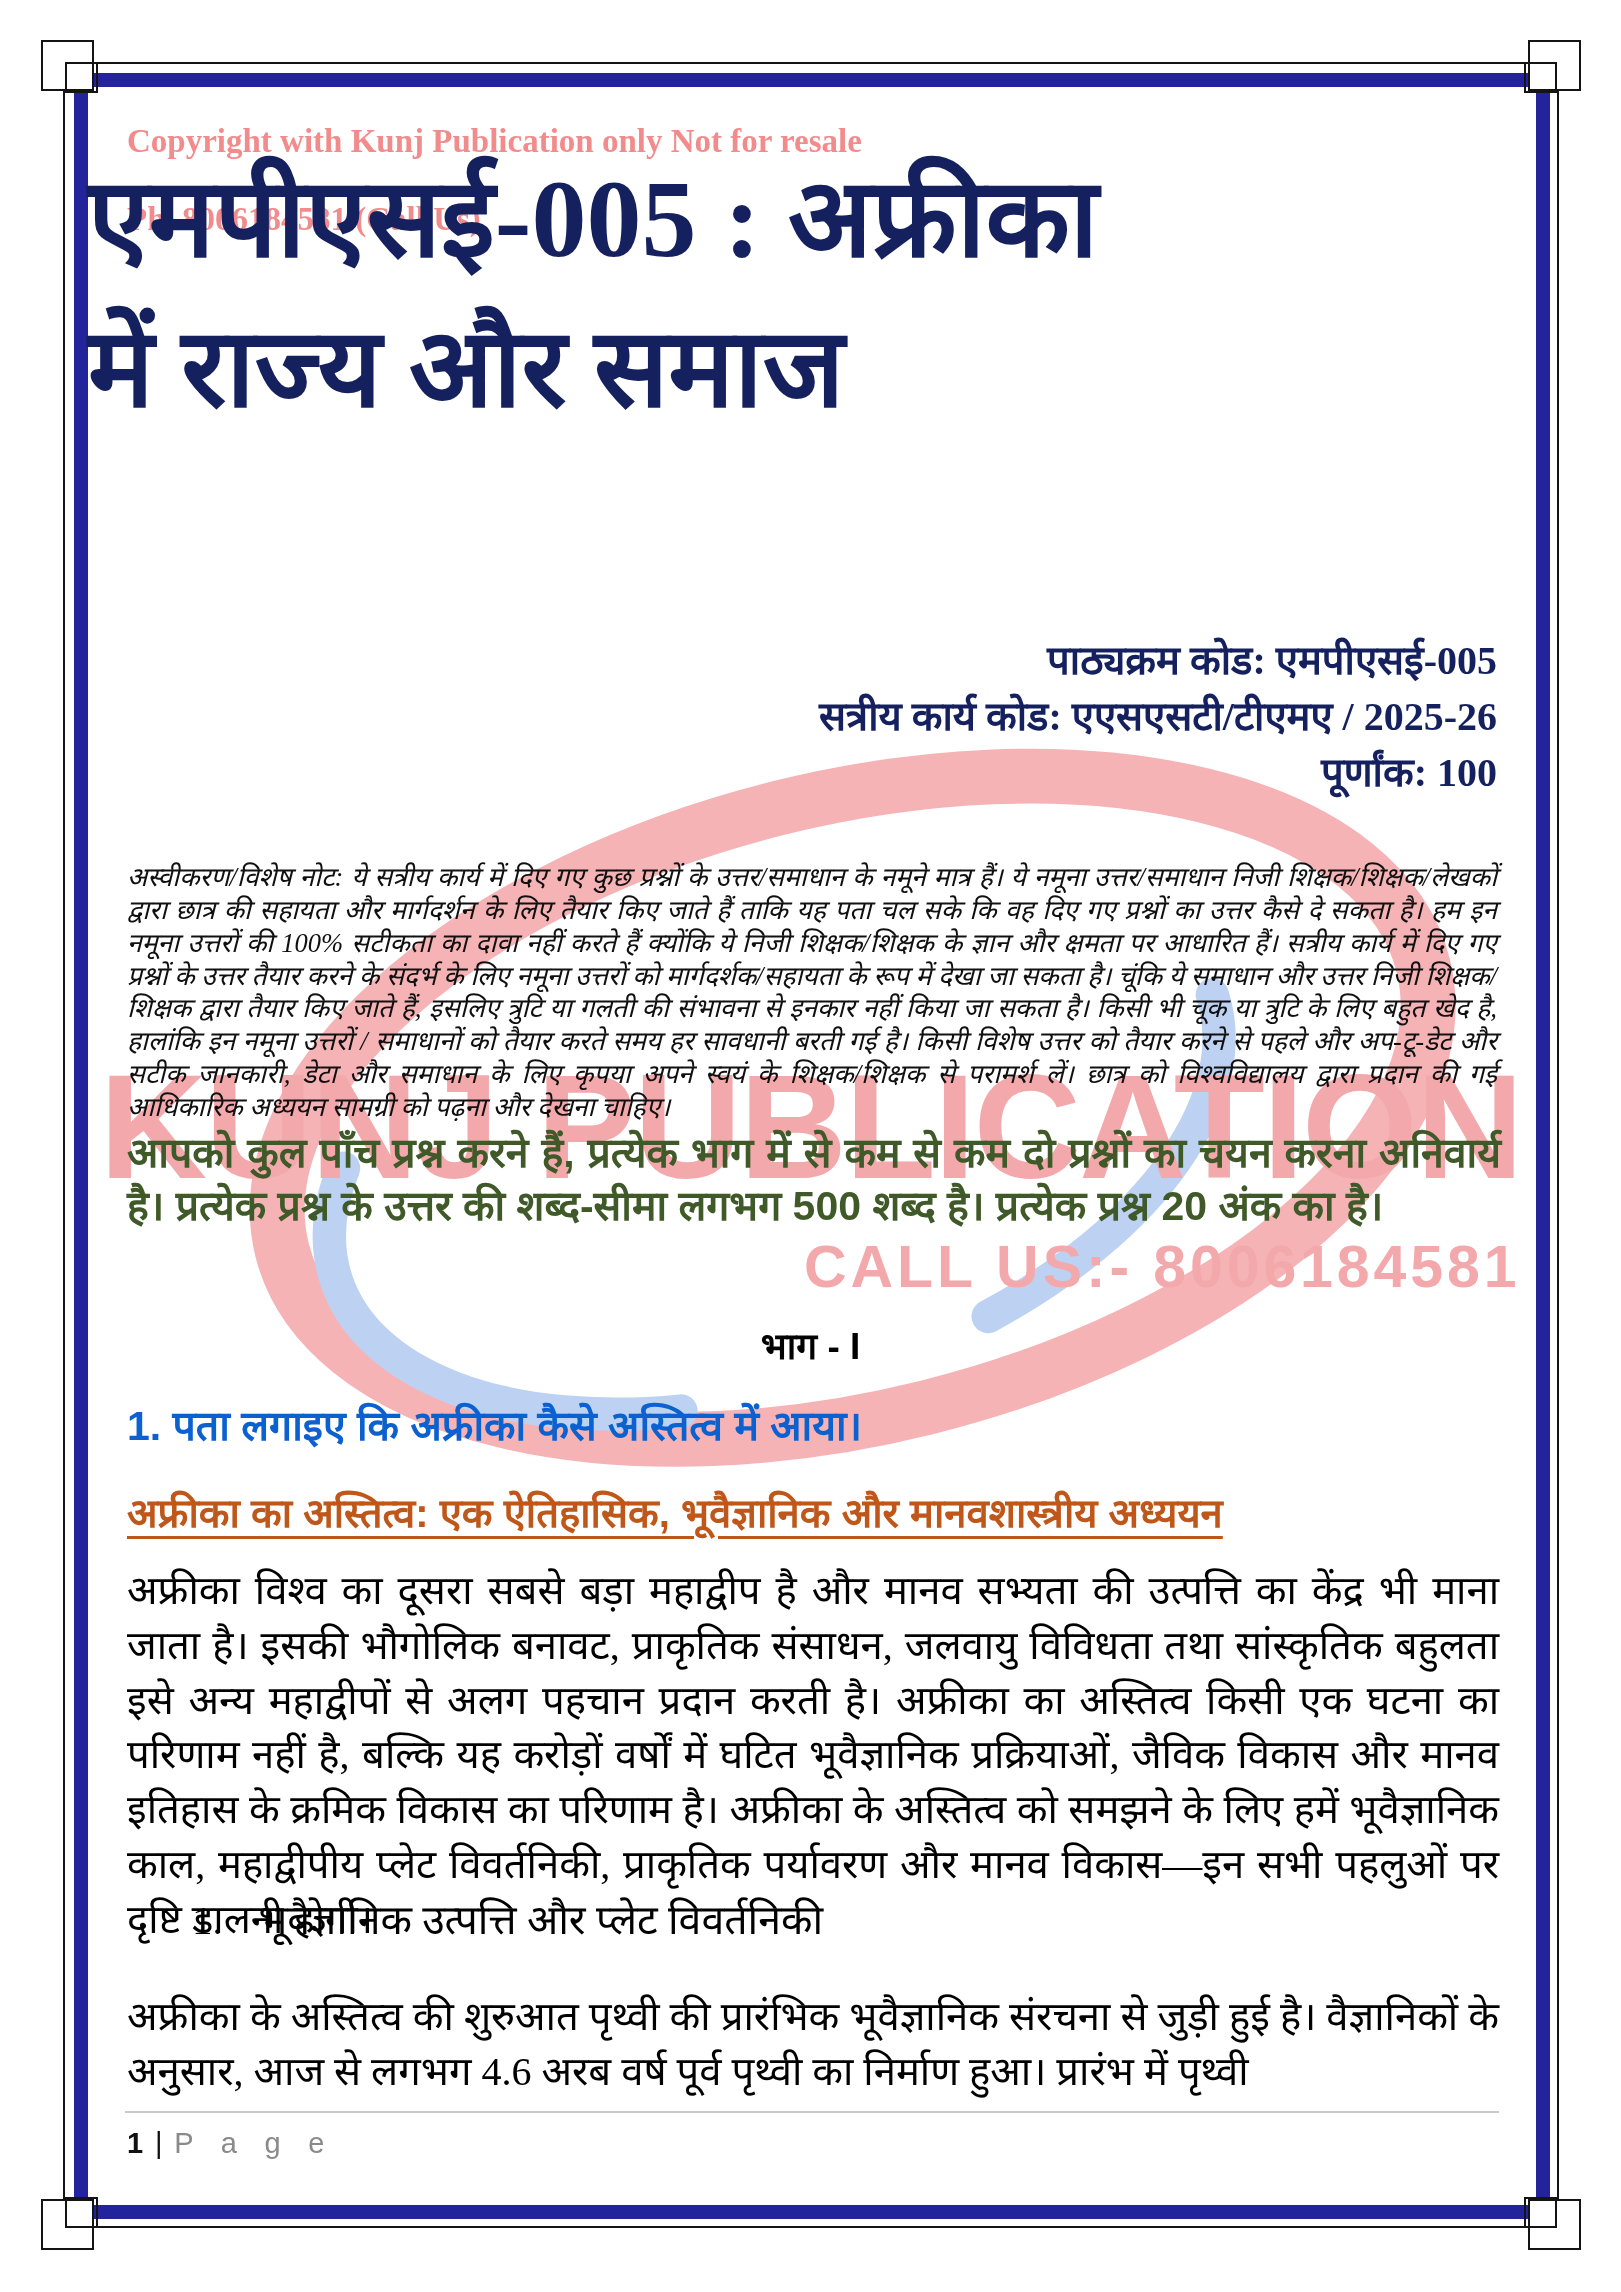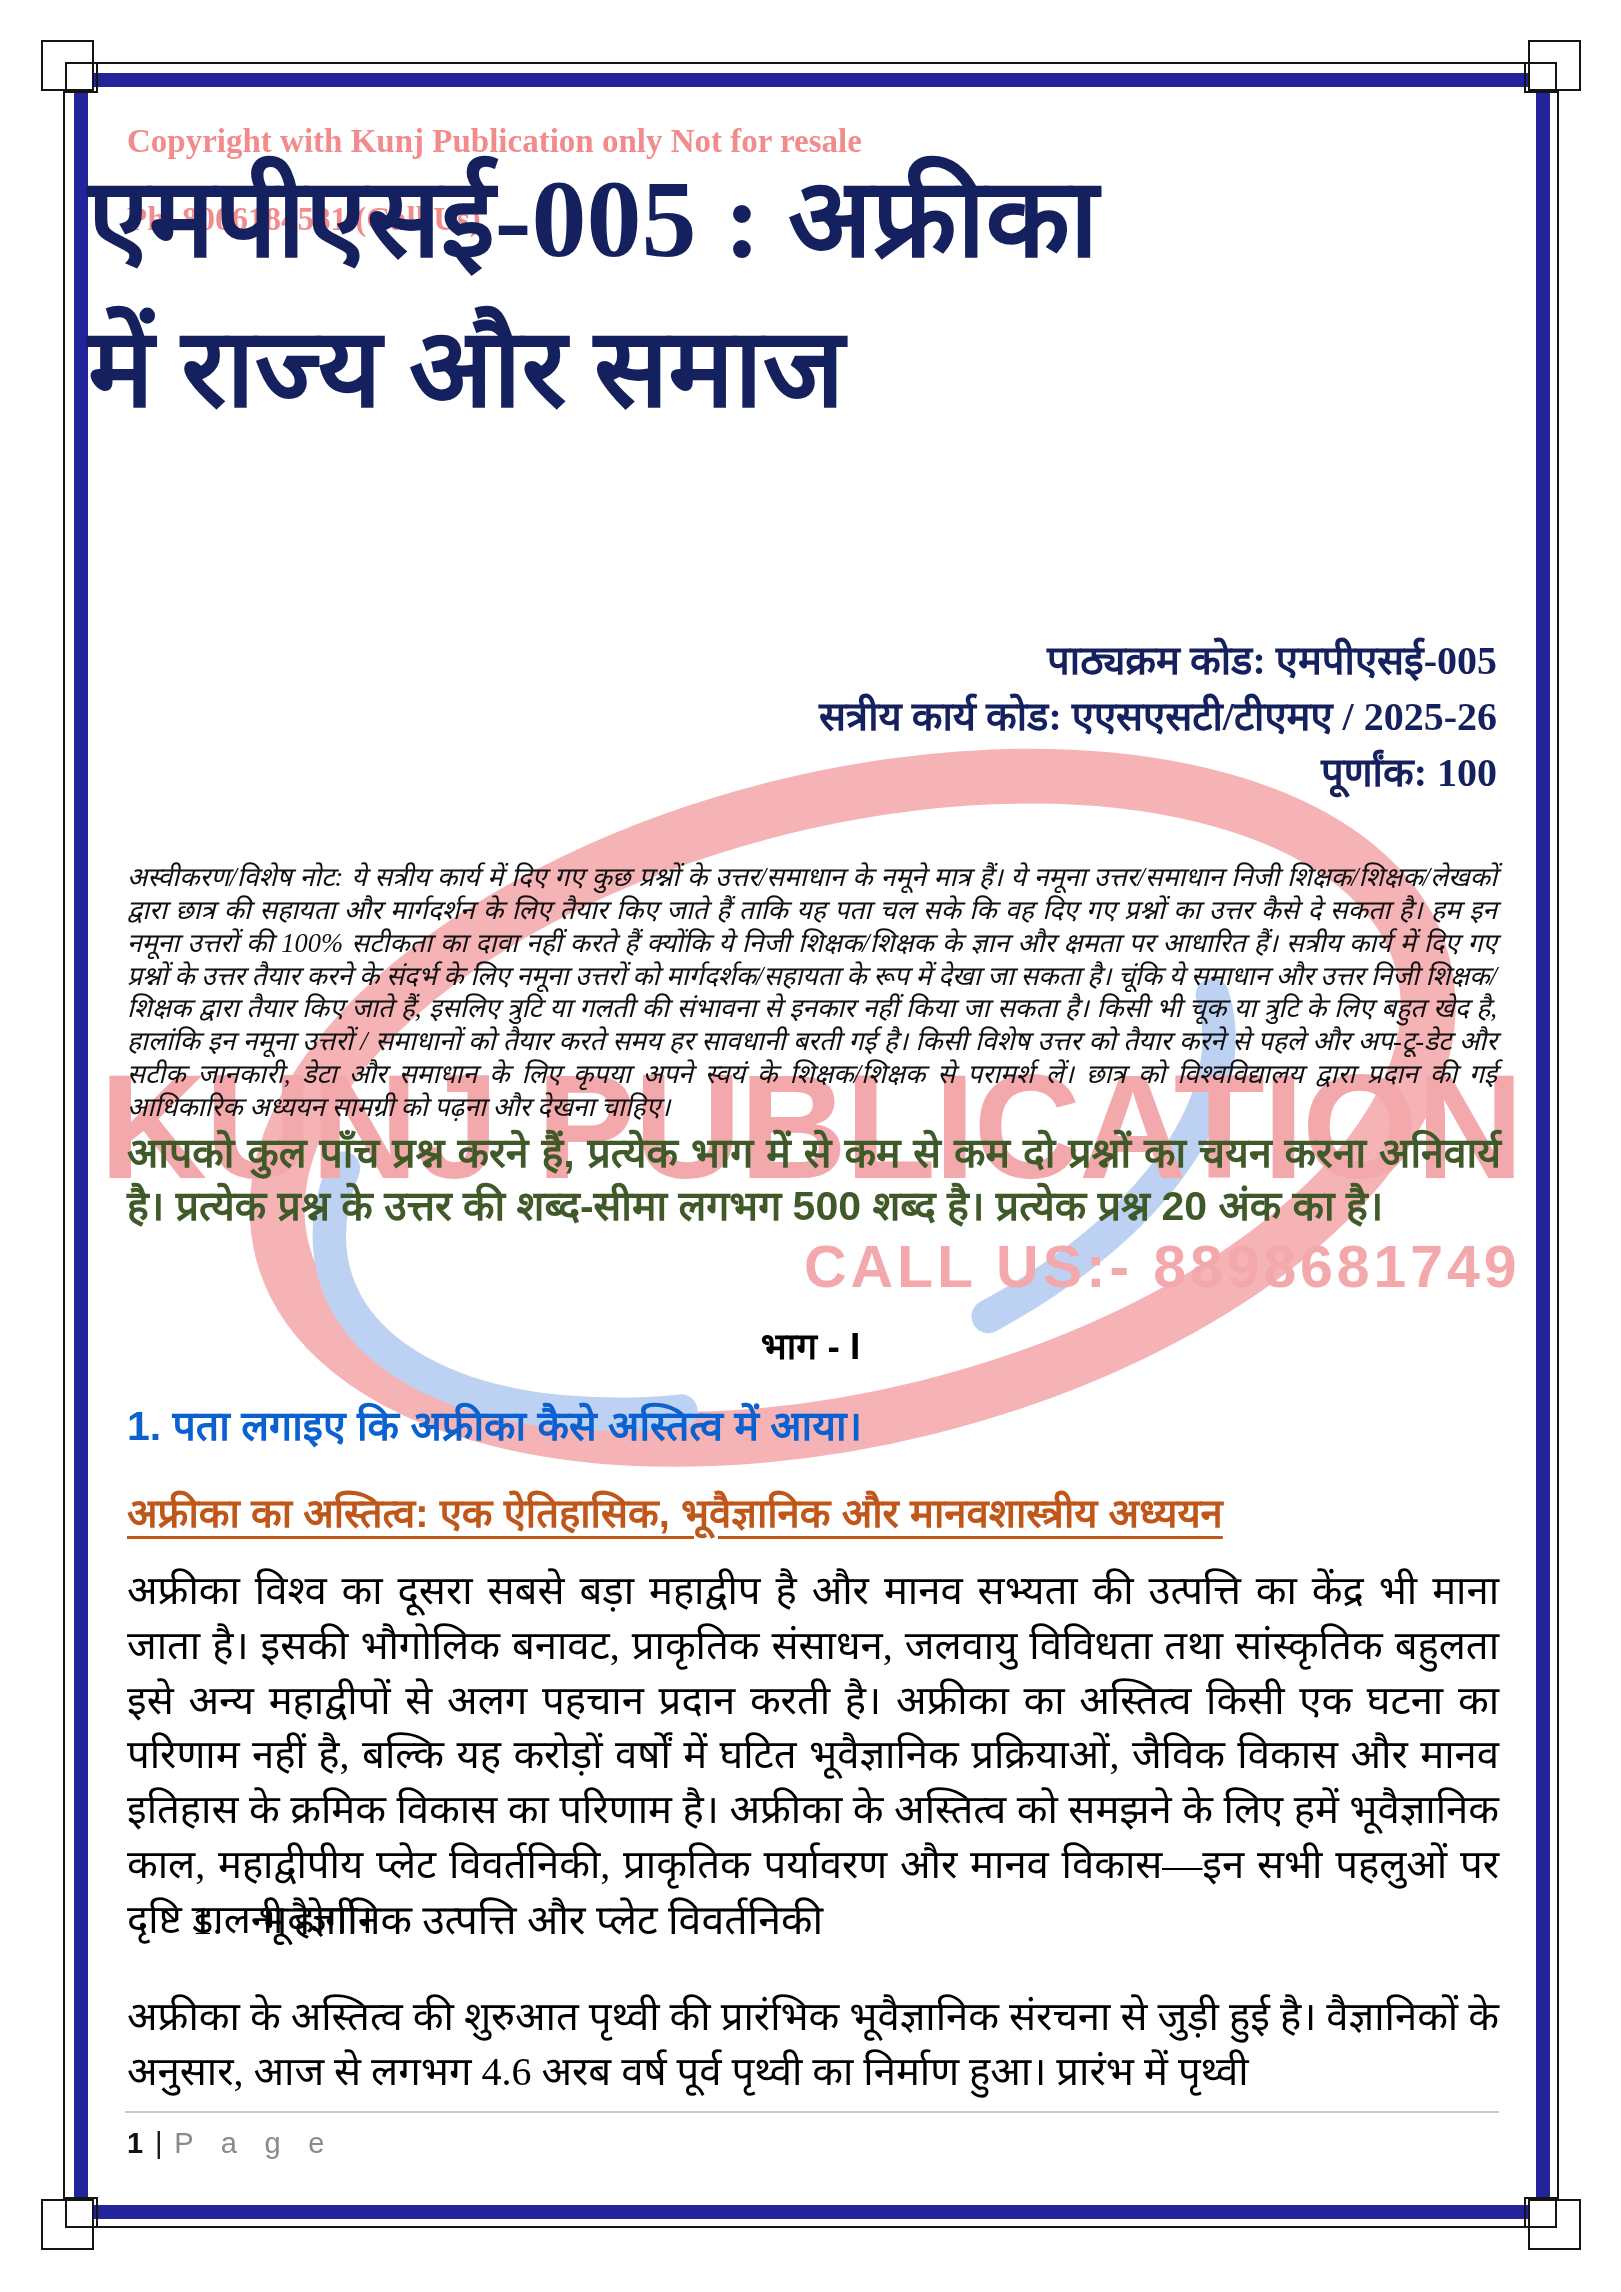--- a/index.html
+++ b/index.html
@@ -105,21 +105,21 @@
 <div class="page">
 
   <div class="watermark">
     <svg class="wm-svg" width="1621" height="2293" viewBox="0 0 1654 2339">
       <g fill="none" stroke-linecap="round">
         <ellipse cx="870" cy="1130" rx="600" ry="315" stroke="#f5b3b6" stroke-width="56" transform="rotate(-14 870 1130)"></ellipse>
         <ellipse cx="790" cy="1160" rx="470" ry="255" stroke="#bdd1f3" stroke-width="34" transform="rotate(-18 790 1160)" stroke-dasharray="430 330 520 2200"></ellipse>
       </g>
     </svg>
     <div class="wm-text">KUNJ PUBLICATION</div>
-    <div class="wm-phone">CALL US:- 8898681749</div>
+    <div class="wm-phone">CALL US:- 8006184581</div>
   </div>
 
   <div class="frame-black"></div>
   <div class="frame-navy"></div>
   <div class="corner c-tl">
       <div class="corner-inner"></div>
     </div>
   <div class="corner c-tr">
       <div class="corner-inner"></div>
     </div>

